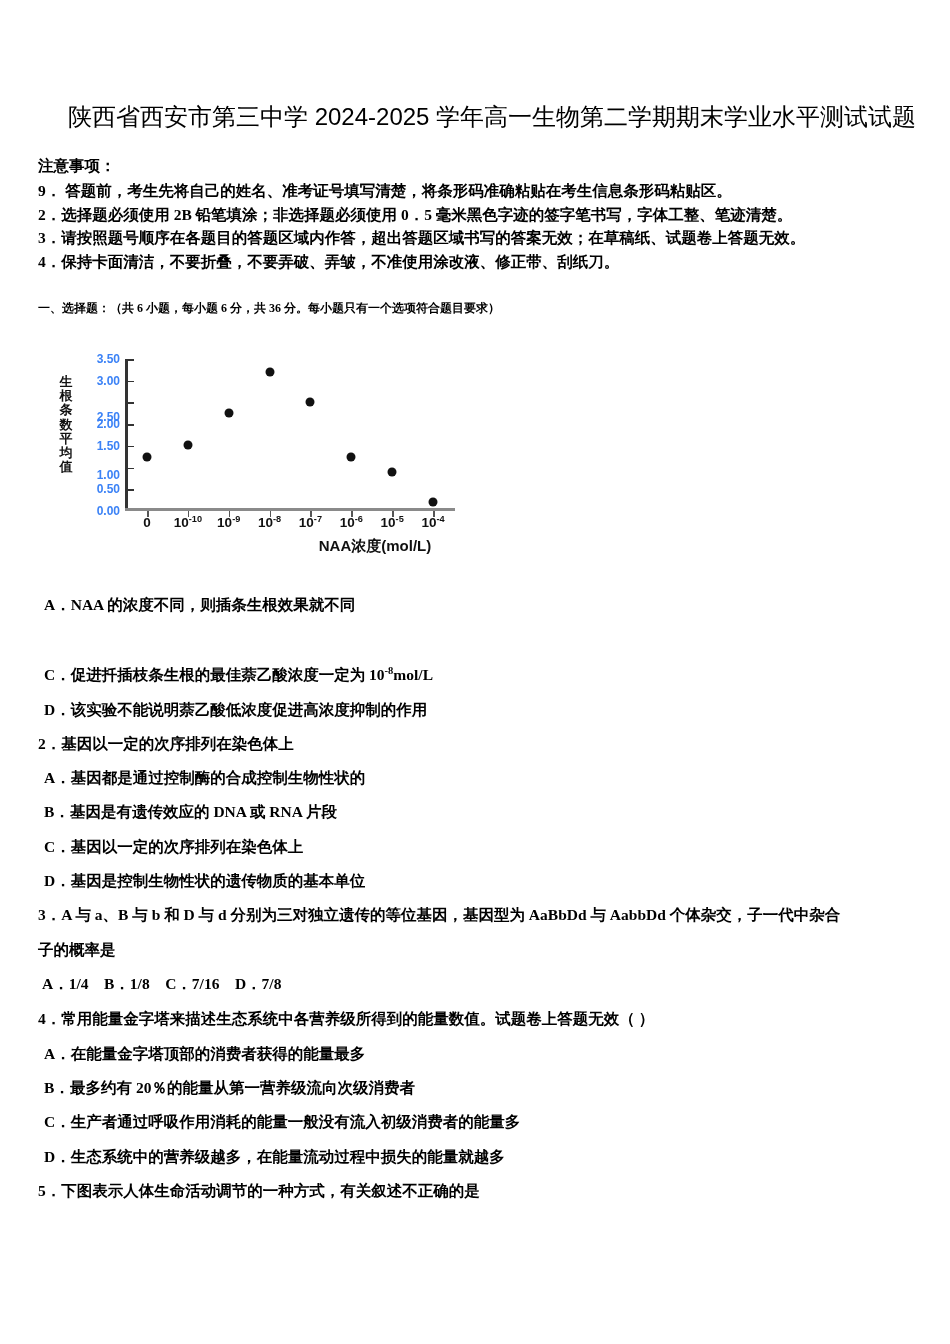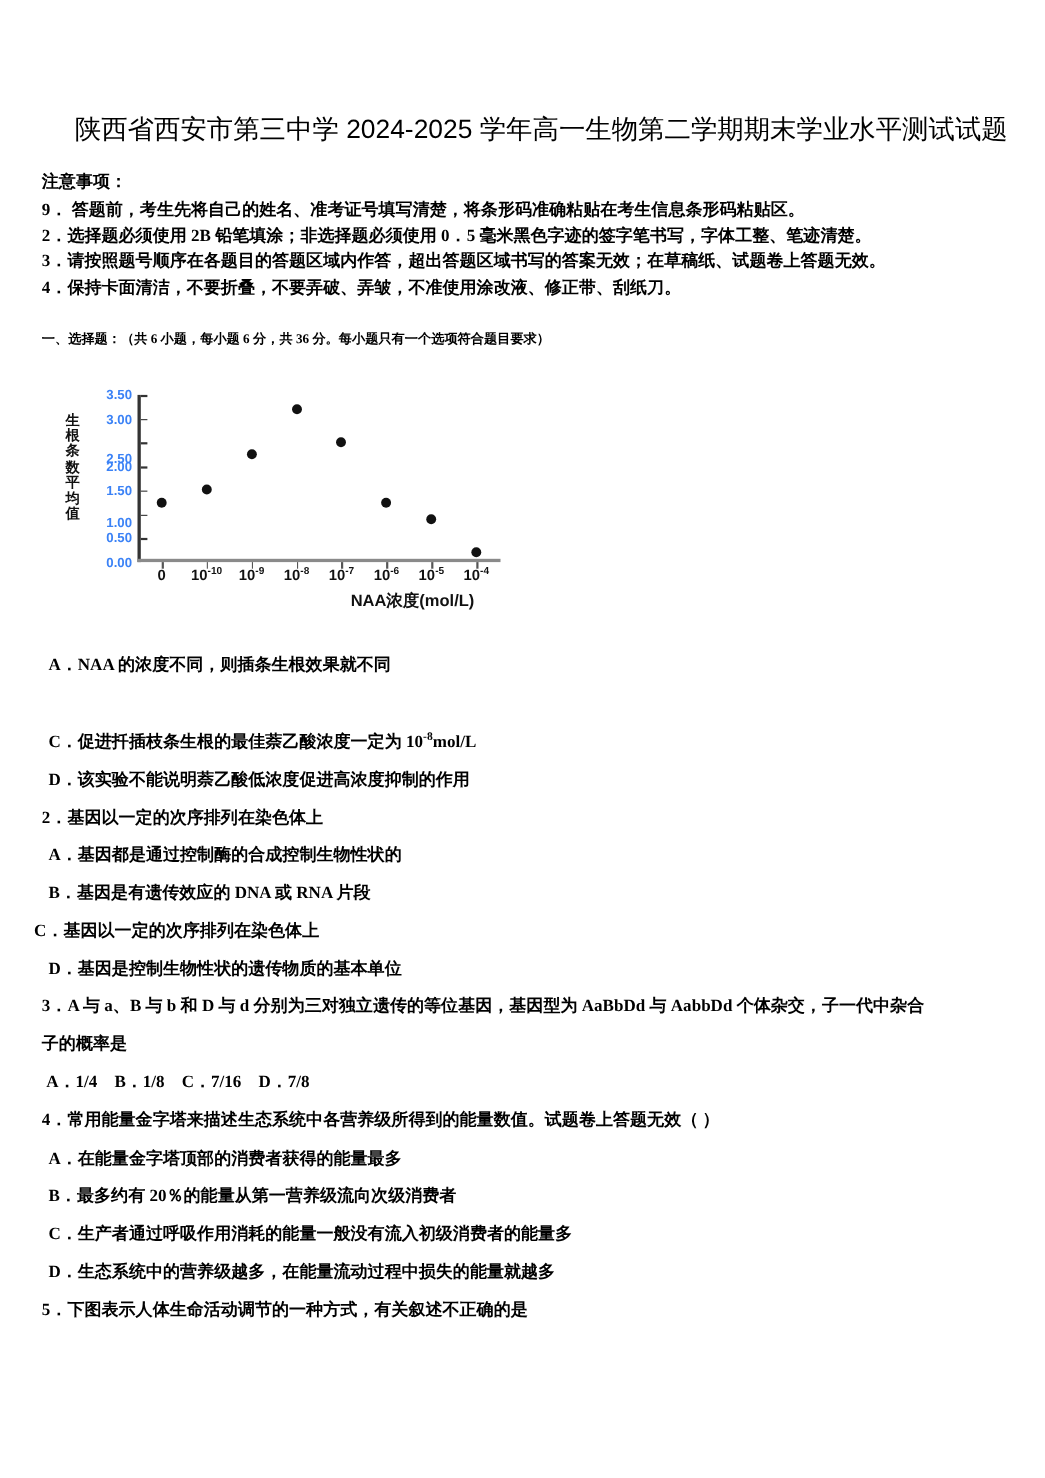--- a/index.html
+++ b/index.html
@@ -303,21 +303,21 @@
   <div class="q-opt" style="left:44px; top:663px;"><span class="opt-label">C．</span><span>促进扦插枝条生根的最佳萘乙酸浓度一定为 10</span><sup>-8</sup><span>mol/L</span></div>
 
   <div class="q-opt" style="left:44px; top:698px;"><span class="opt-label">D．</span><span>该实验不能说明萘乙酸低浓度促进高浓度抑制的作用</span></div>
 
   <div class="q-stem" style="left:38px; top:732px;"><span>2．</span><span>基因以一定的次序排列在染色体上</span></div>
 
   <div class="q-opt" style="left:44px; top:766px;"><span class="opt-label">A．</span><span>基因都是通过控制酶的合成控制生物性状的</span></div>
 
   <div class="q-opt" style="left:44px; top:800px;"><span class="opt-label">B．</span><span>基因是有遗传效应的 DNA 或 RNA 片段</span></div>
 
-  <div class="q-opt" style="left:31px; top:835px;"><span class="opt-label">C．</span><span>基因以一定的次序排列在染色体上</span></div>
+  <div class="q-opt" style="left:44px; top:835px;"><span class="opt-label">C．</span><span>基因以一定的次序排列在染色体上</span></div>
 
   <div class="q-opt" style="left:44px; top:869px;"><span class="opt-label">D．</span><span>基因是控制生物性状的遗传物质的基本单位</span></div>
 
   <div class="q-stem" style="left:38px; top:903px;"><span>3．</span><span>A 与 a、B 与 b 和 D 与 d 分别为三对独立遗传的等位基因，基因型为 AaBbDd 与 AabbDd 个体杂交，子一代中杂合</span></div>
 
   <div class="q-stem" style="left:38px; top:938px;">子的概率是</div>
 
   <div class="q-opt" style="left:42px; top:972px;">A．1/4　B．1/8　C．7/16　D．7/8</div>
 
   <div class="q-stem" style="left:38px; top:1007px;"><span>4．</span><span>常用能量金字塔来描述生态系统中各营养级所得到的能量数值。试题卷上答题无效（  ）</span></div>

